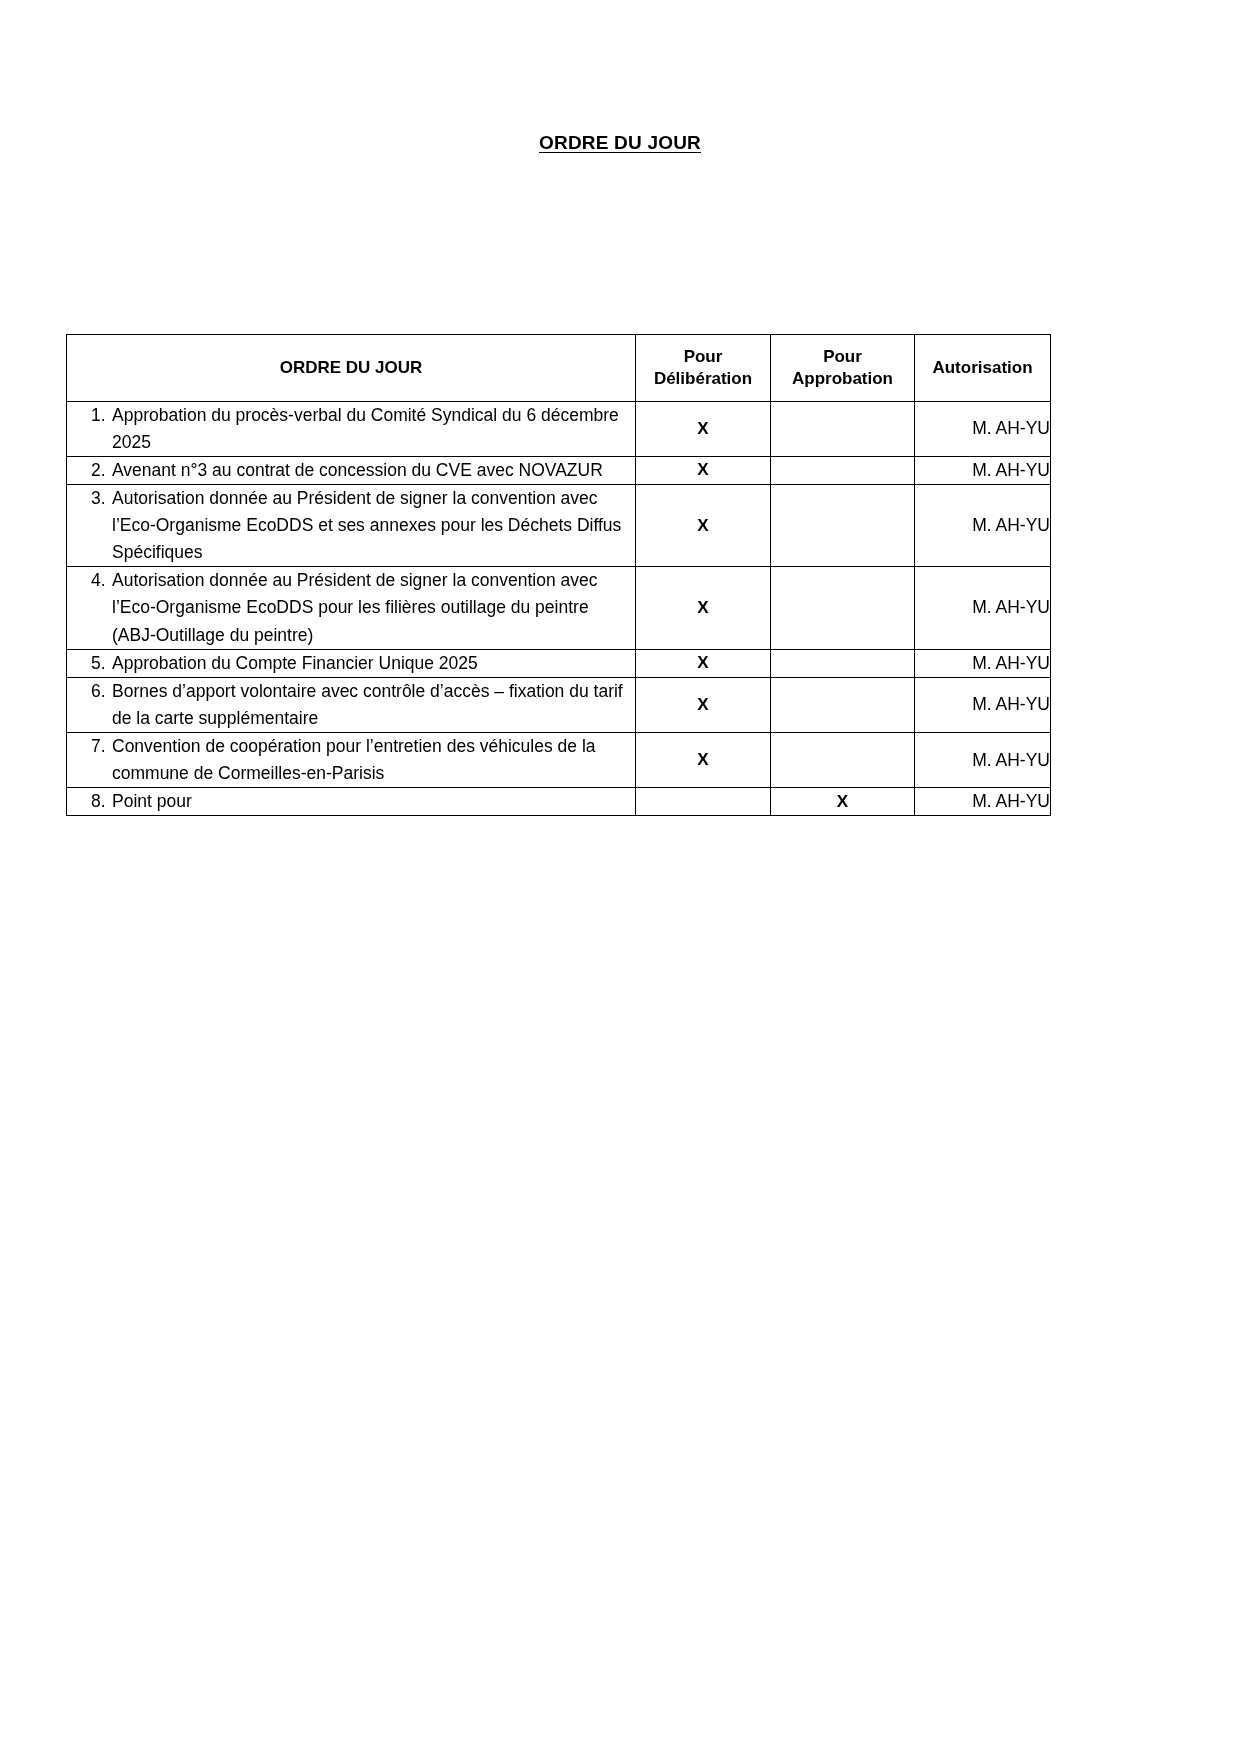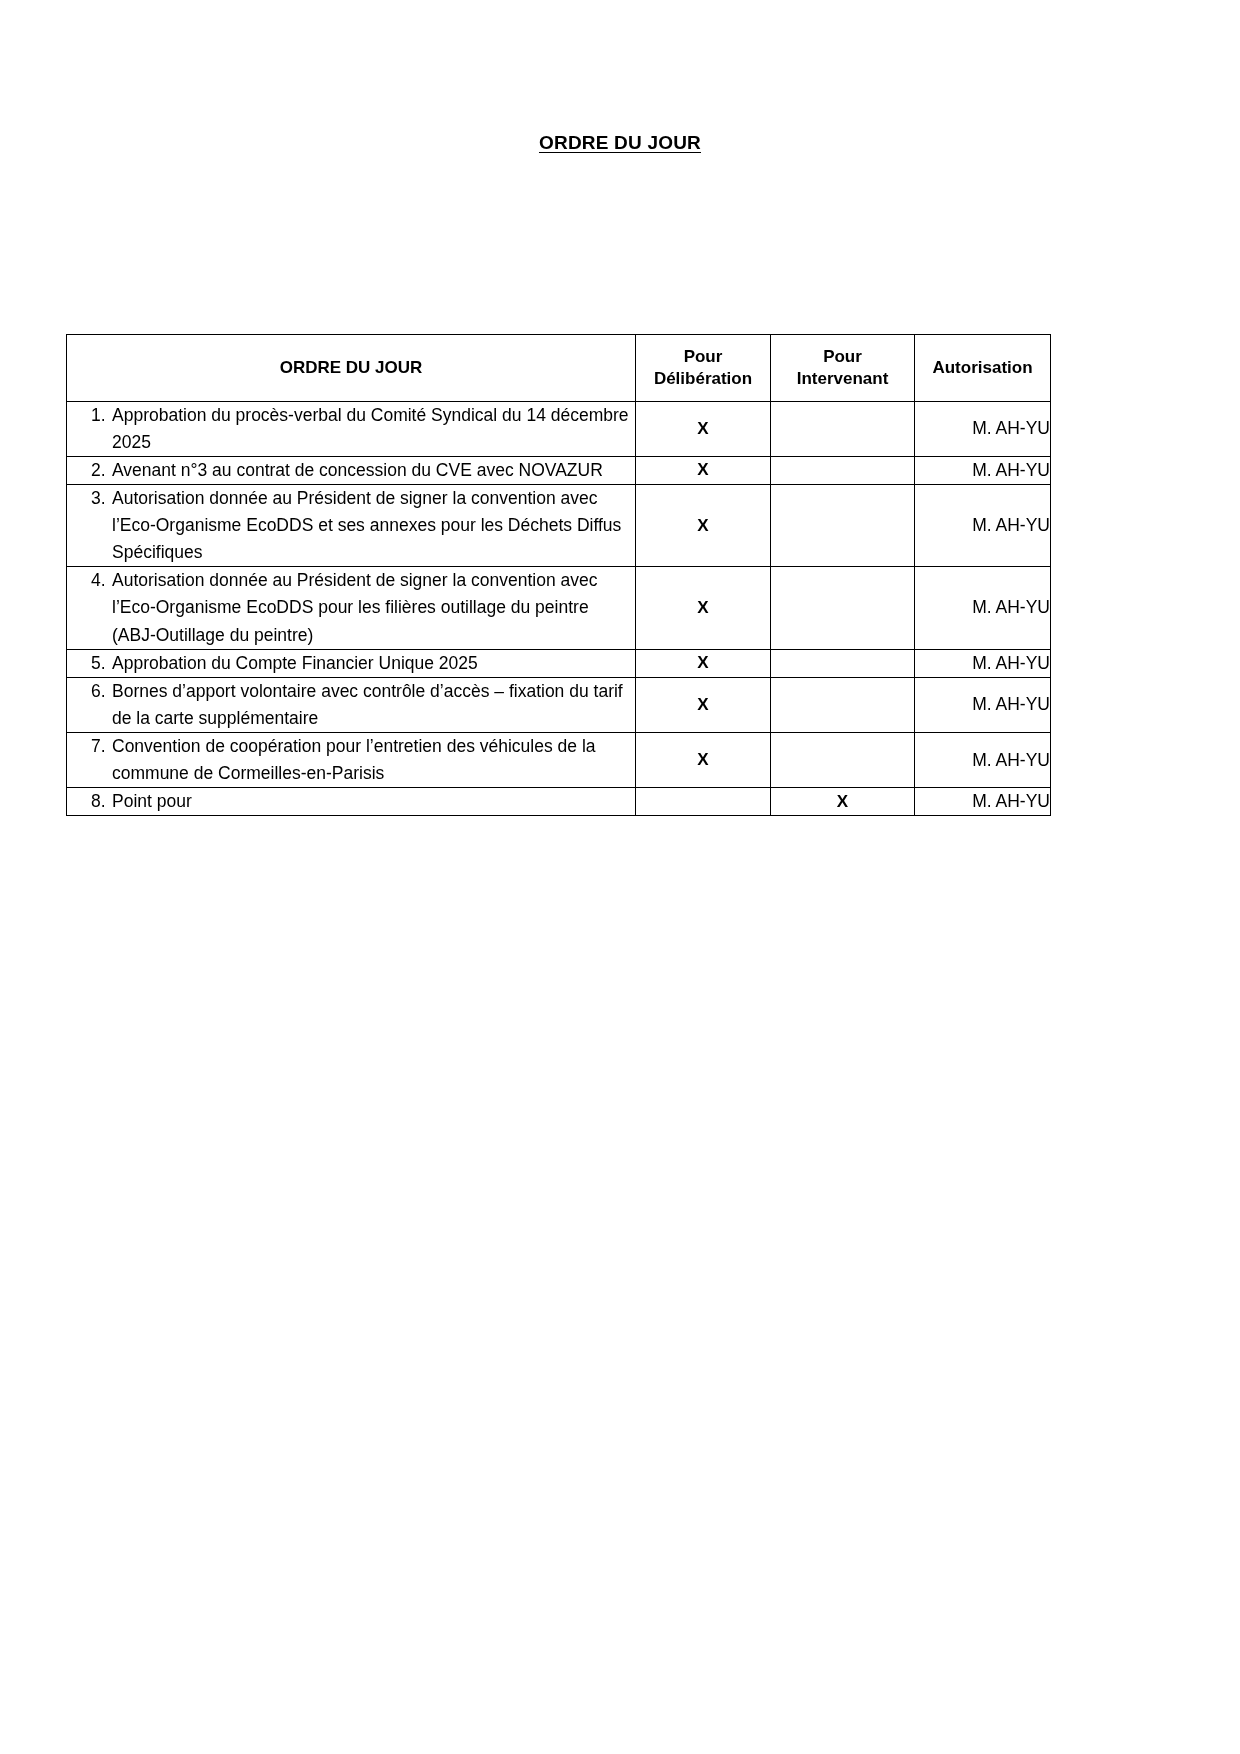--- a/index.html
+++ b/index.html
@@ -113,31 +113,31 @@
     <table class="agenda">
       <thead>
         <tr>
           <th class="col-subject">ORDRE DU JOUR</th>
           <th class="col-delib">
             <div>Pour</div>
             <div>Délibération</div>
           </th>
           <th class="col-info">
             <div>Pour</div>
-            <div>Intervenant</div>
+            <div>Approbation</div>
           </th>
           <th class="col-speaker">Autorisation</th>
         </tr>
       </thead>
       <tbody id="agenda-body">
           <tr>
             <td class="subject">
               <div class="item">
                 <span class="num">1.</span>
-                <span class="txt">Approbation du procès-verbal du Comité Syndical du 14 décembre 2025</span>
+                <span class="txt">Approbation du procès-verbal du Comité Syndical du 6 décembre 2025</span>
               </div>
             </td>
             <td class="mark">X</td>
             <td class="mark"></td>
             <td class="speaker">M. AH-YU</td>
           </tr>
           <tr>
             <td class="subject">
               <div class="item">
                 <span class="num">2.</span>

